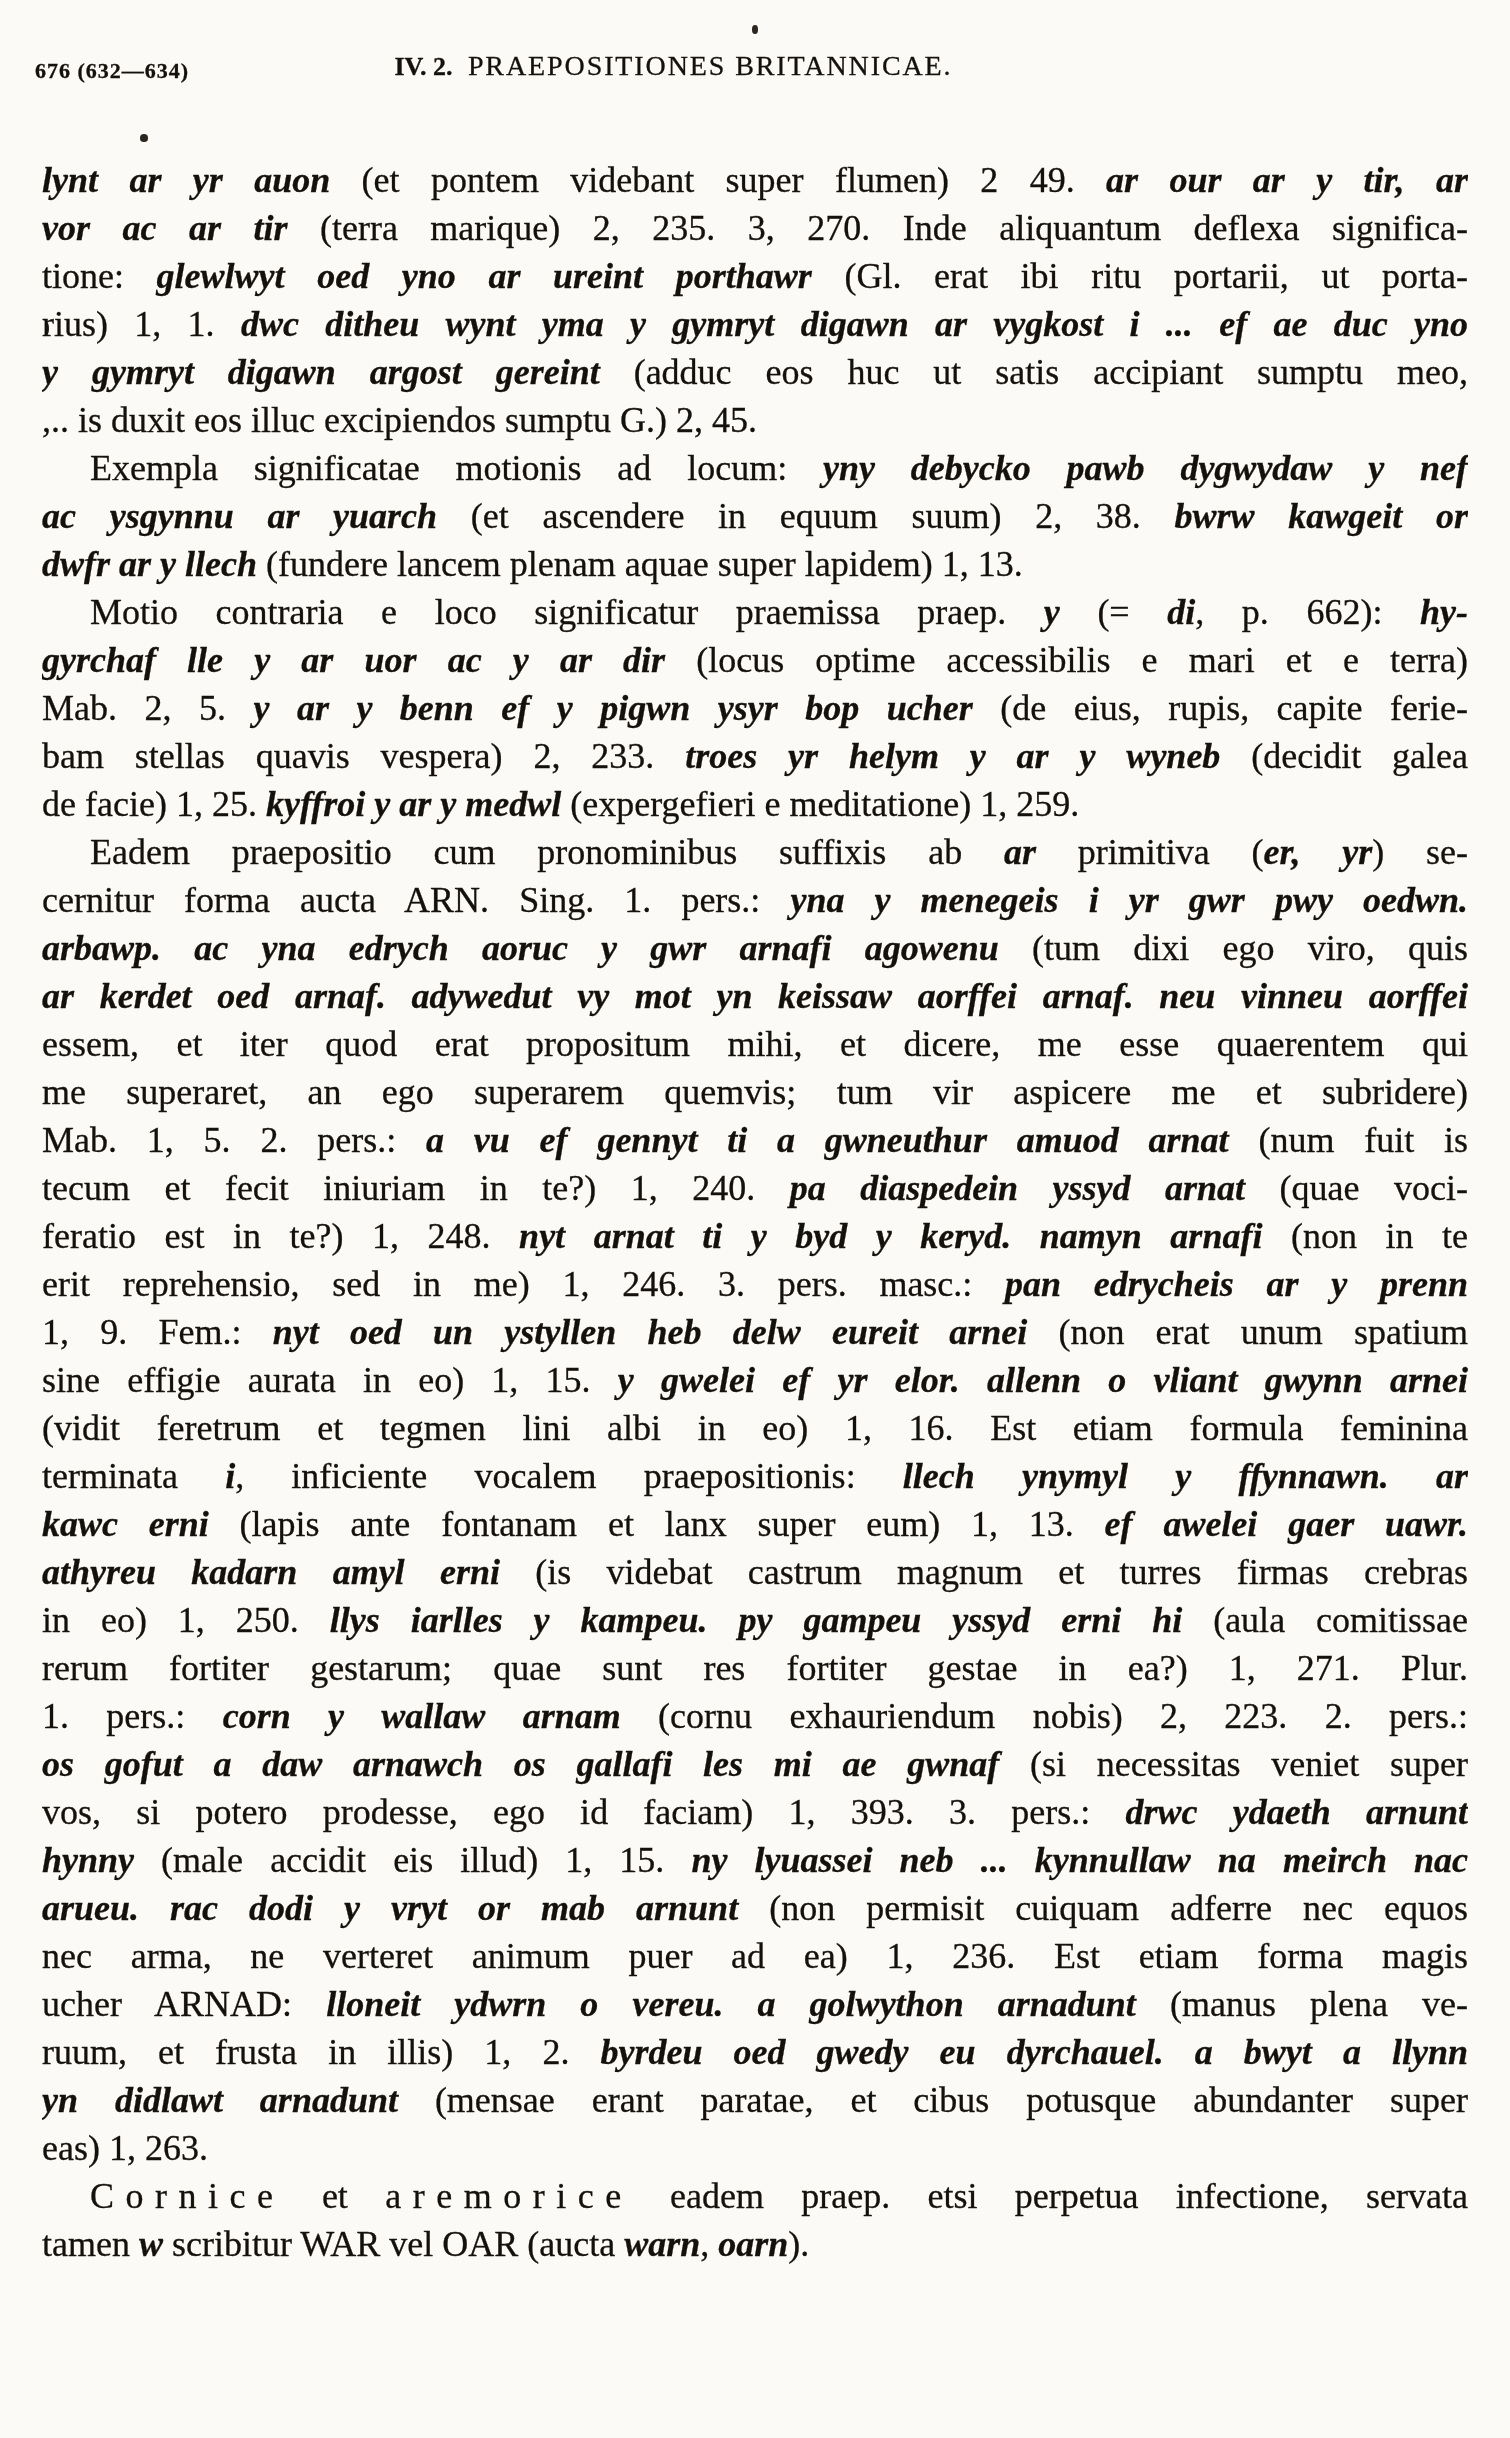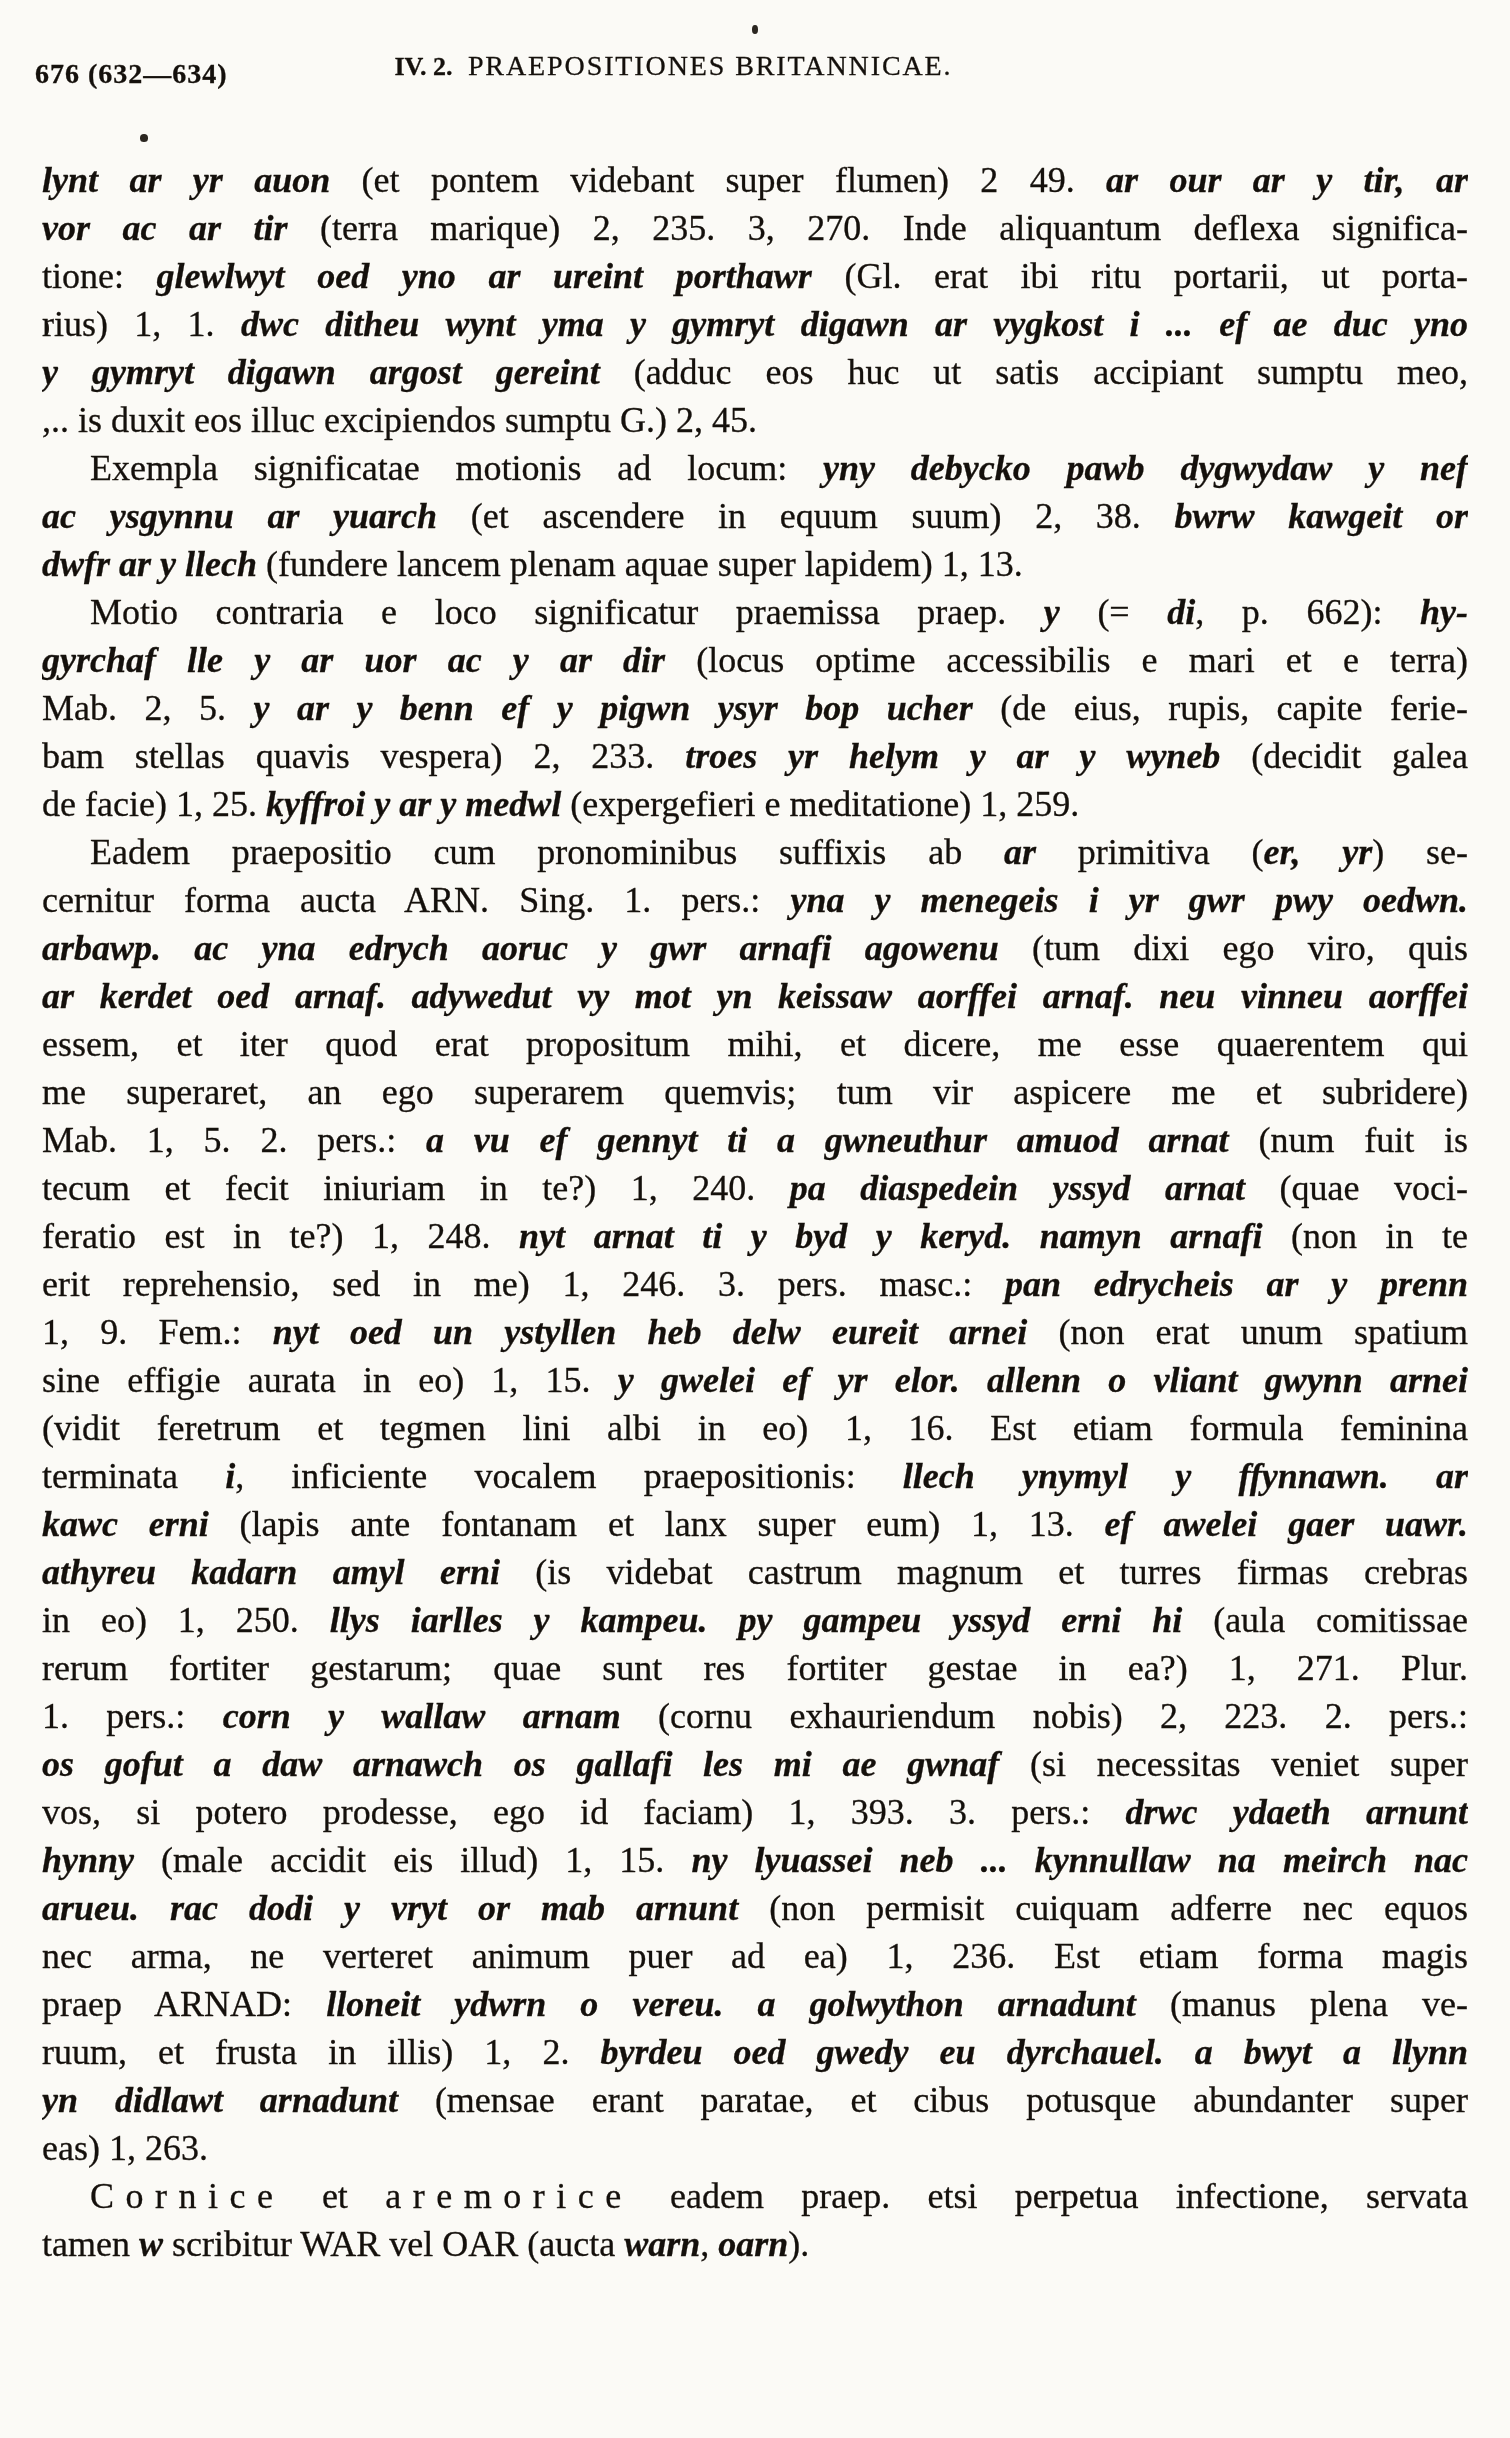--- a/index.html
+++ b/index.html
@@ -16,21 +16,21 @@
   .running-head {
     position: relative;
     padding: 56px 42px 0 42px;
     height: 54px;
   }
   .page-num-group {
     position: absolute;
     left: 35px;
     top: 58px;
     font-weight: bold;
-    font-size: 28px;
+    font-size: 22px;
     letter-spacing: 1px;
     white-space: nowrap;
   }
   .chapter-head {
     position: absolute;
     left: 0;
     right: 163px;
     top: 50px;
     text-align: center;
     white-space: nowrap;
@@ -126,21 +126,21 @@
       <div class="line"><span class="run-italic">kawc erni </span><span class="run-roman">(lapis ante fontanam et lanx super eum) 1, 13. </span><span class="run-italic">ef awelei gaer uawr.</span></div>
       <div class="line"><span class="run-italic">athyreu kadarn amyl erni </span><span class="run-roman">(is videbat castrum magnum et turres firmas crebras</span></div>
       <div class="line"><span class="run-roman">in eo) 1, 250. </span><span class="run-italic">llys iarlles y kampeu. py gampeu yssyd erni hi </span><span class="run-roman">(aula comitissae</span></div>
       <div class="line"><span class="run-roman">rerum fortiter gestarum; quae sunt res fortiter gestae in ea?) 1, 271. Plur.</span></div>
       <div class="line"><span class="run-roman">1. pers.: </span><span class="run-italic">corn y wallaw arnam </span><span class="run-roman">(cornu exhauriendum nobis) 2, 223. 2. pers.:</span></div>
       <div class="line"><span class="run-italic">os gofut a daw arnawch os gallafi les mi ae gwnaf </span><span class="run-roman">(si necessitas veniet super</span></div>
       <div class="line"><span class="run-roman">vos, si potero prodesse, ego id faciam) 1, 393. 3. pers.: </span><span class="run-italic">drwc ydaeth arnunt</span></div>
       <div class="line"><span class="run-italic">hynny </span><span class="run-roman">(male accidit eis illud) 1, 15. </span><span class="run-italic">ny lyuassei neb ... kynnullaw na meirch nac</span></div>
       <div class="line"><span class="run-italic">arueu. rac dodi y vryt or mab arnunt </span><span class="run-roman">(non permisit cuiquam adferre nec equos</span></div>
       <div class="line"><span class="run-roman">nec arma, ne verteret animum puer ad ea) 1, 236. Est etiam forma magis</span></div>
-      <div class="line"><span class="run-roman">praep ARNAD: </span><span class="run-italic">lloneit ydwrn o vereu. a golwython arnadunt </span><span class="run-roman">(manus plena ve-</span></div>
+      <div class="line"><span class="run-roman">ucher ARNAD: </span><span class="run-italic">lloneit ydwrn o vereu. a golwython arnadunt </span><span class="run-roman">(manus plena ve-</span></div>
       <div class="line"><span class="run-roman">ruum, et frusta in illis) 1, 2. </span><span class="run-italic">byrdeu oed gwedy eu dyrchauel. a bwyt a llynn</span></div>
       <div class="line"><span class="run-italic">yn didlawt arnadunt </span><span class="run-roman">(mensae erant paratae, et cibus potusque abundanter super</span></div>
       <div class="line para-end"><span class="run-roman">eas) 1, 263.</span></div>
       <div class="line indent"><span class="run-spaced">Cornice</span><span class="run-roman"> et </span><span class="run-spaced">aremorice</span><span class="run-roman"> eadem praep. etsi perpetua infectione, servata</span></div>
       <div class="line para-end"><span class="run-roman">tamen </span><span class="run-italic">w </span><span class="run-roman">scribitur WAR vel OAR (aucta </span><span class="run-italic">warn</span><span class="run-roman">, </span><span class="run-italic">oarn</span><span class="run-roman">).</span></div>
     </div>
 </div>
 
 
 </body></html>

